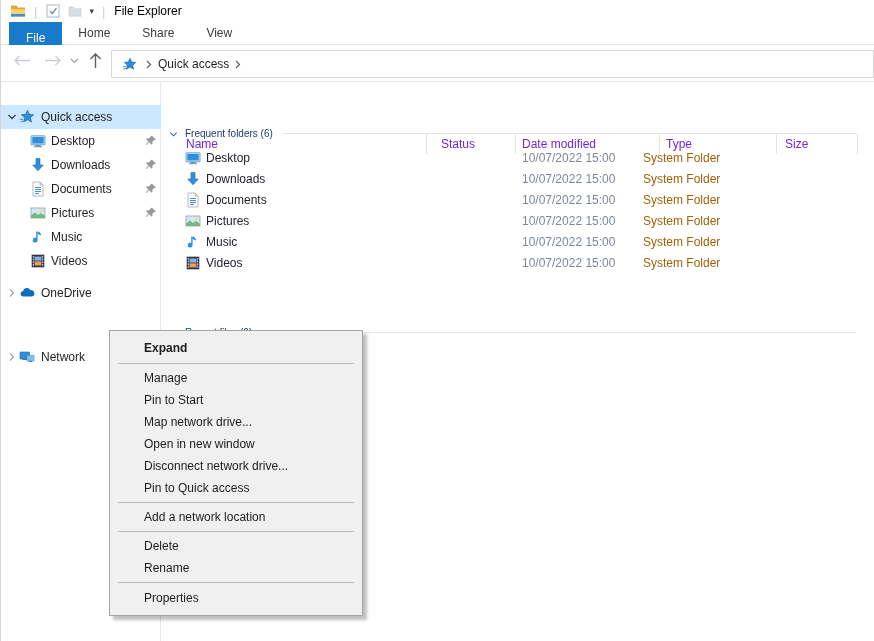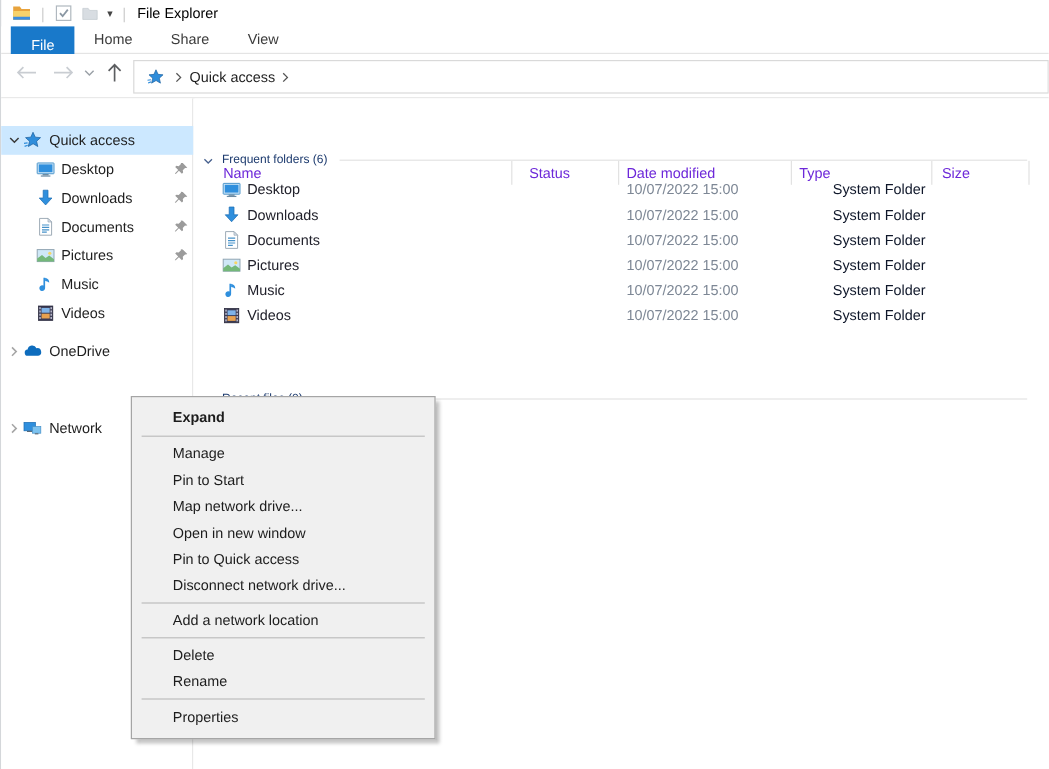--- a/index.html
+++ b/index.html
@@ -47,21 +47,21 @@
   .vsep { position:absolute; top:3px; width:1px; height:20px; background:#e2e2e2; }
 
   .grouphdr { position:absolute; left:0; height:18px; display:flex; align-items:center; color:#1c3a6e; font-size:10px; }
   .grouphdr .gchev { display:inline-flex; margin:2px 7px 0 7px; }
   .grouphdr .gline { height:1px; background:#e3e3e3; margin-left:10px; width:0; flex:none; }
 
   .frow { position:absolute; left:0; height:21px; right:0; }
   .frow .f-icon { position:absolute; left:23px; top:2px; width:16px; height:16px; display:flex; }
   .frow .f-name { position:absolute; left:44px; top:3px; color:#21212b; }
   .frow .f-date { position:absolute; left:360px; top:3px; color:#7d8795; }
-  .frow .f-type { position:absolute; left:532px; top:3px; color:#0f172a; }
+  .frow .f-type { position:absolute; left:481px; top:3px; color:#a16207; }
 
   
   .ctxmenu { position:absolute; left:108px; top:330px; width:254px; background:#f0f0f0; border:1px solid #a5a5a5;
     box-shadow:4px 4px 3px rgba(0,0,0,0.25); padding:5px 0; z-index:10; }
   .mi { height:22px; line-height:22px; padding-left:34px; color:#1c1c1c; }
   .mi.bold { font-weight:bold; height:24px; line-height:24px; }
   .mi.tall { height:24px; line-height:24px; }
   .msep { height:1px; background:#bdbdbd; margin:3px 8px; }
 </style>
 </head>
@@ -422,22 +422,22 @@
     </div>
   </div>
 
   <div class="ctxmenu">
     <div class="mi bold">Expand</div>
     <div class="msep"></div>
     <div class="mi">Manage</div>
     <div class="mi">Pin to Start</div>
     <div class="mi">Map network drive...</div>
     <div class="mi">Open in new window</div>
+    <div class="mi">Disconnect network drive...</div>
     <div class="mi">Pin to Quick access</div>
-    <div class="mi">Disconnect network drive...</div>
     <div class="msep"></div>
     <div class="mi">Add a network location</div>
     <div class="msep"></div>
     <div class="mi">Delete</div>
     <div class="mi">Rename</div>
     <div class="msep"></div>
     <div class="mi tall">Properties</div>
   </div>
 
 </div>

